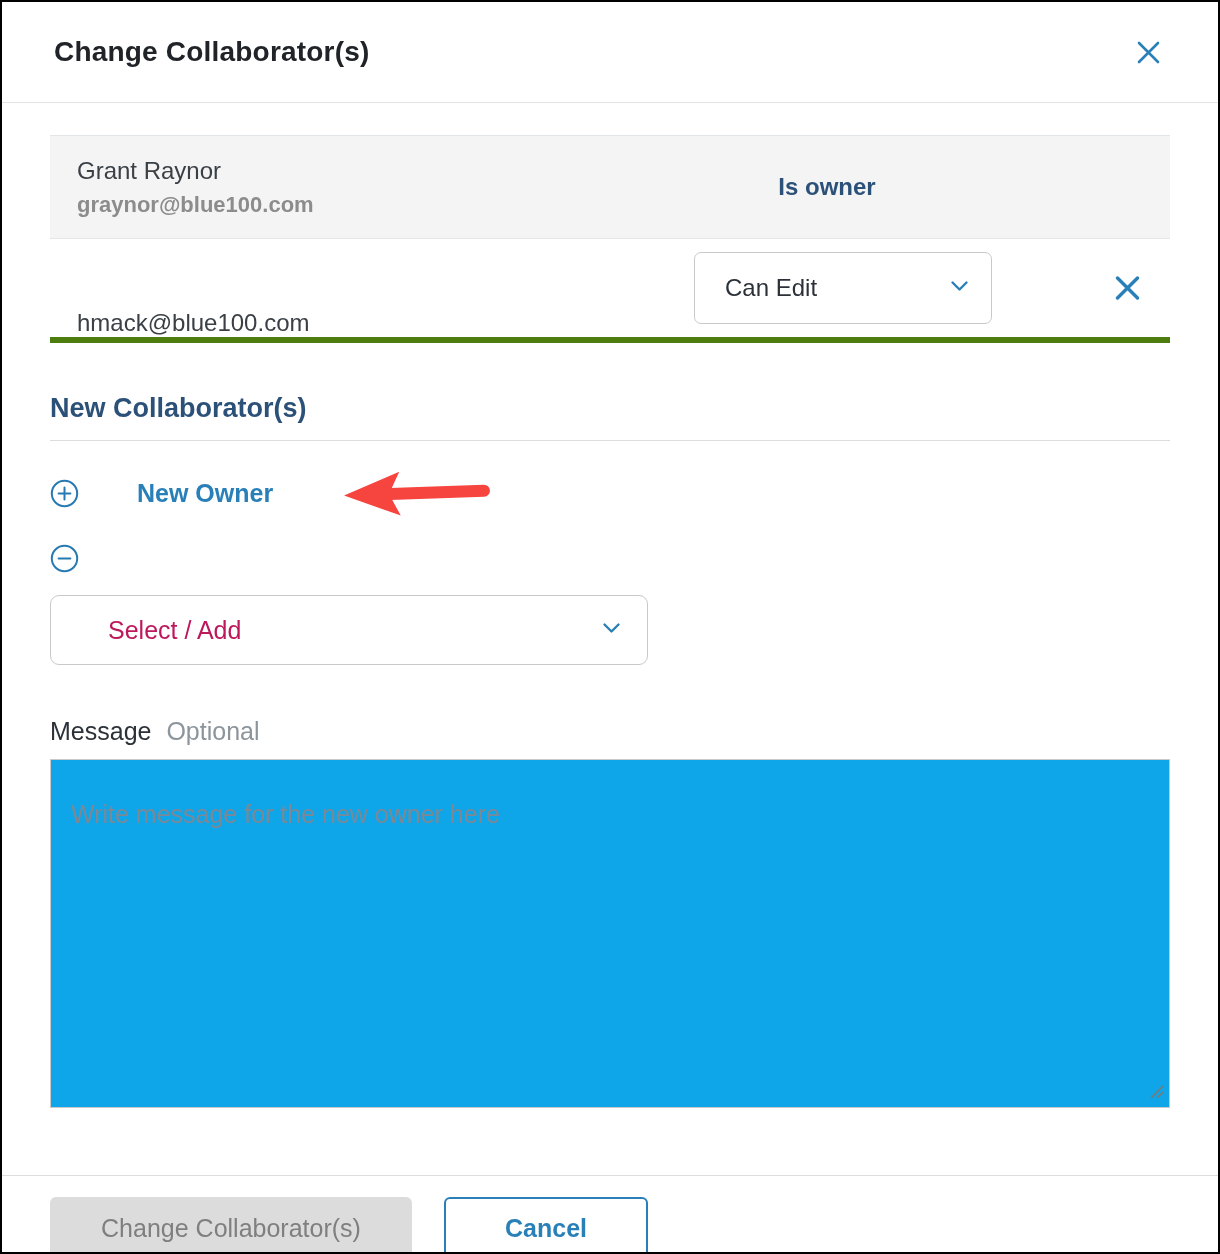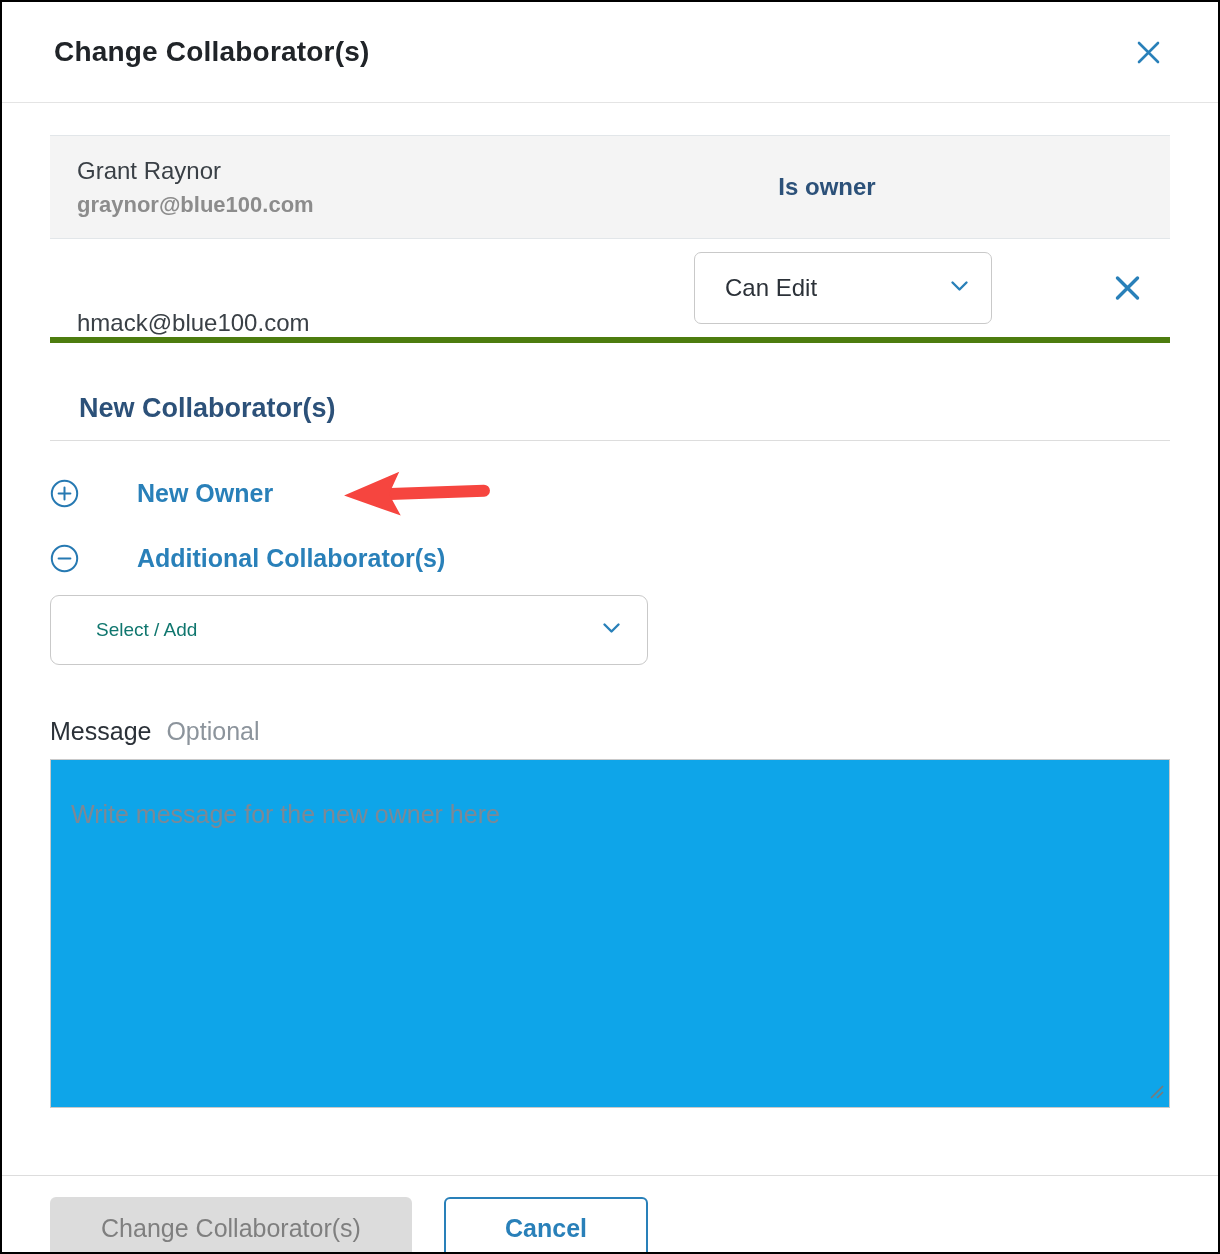--- a/index.html
+++ b/index.html
@@ -42,39 +42,39 @@
   .permission-select {
     position:absolute; left:644px; top:50%; transform:translateY(-50%);
     width:298px; height:72px; box-sizing:border-box;
     border:1px solid #c9c9c9; border-radius:7px; background:#fff;
     display:flex; align-items:center; justify-content:space-between;
     padding:0 22px 0 30px; cursor:pointer;
   }
   .permission-select .val { font-size:24px; color:#2b3138; }
   .remove-btn { position:absolute; right:24px; top:50%; transform:translateY(-50%); }
 
-  .section-heading { margin-top:50px; font-size:27px; font-weight:700; color:var(--heading-navy,#2c5179);margin-left:29px; }
+  .section-heading { margin-top:50px; font-size:27px; font-weight:700; color:var(--heading-navy,#2c5179); }
   .heading-divider { border:none; border-top:1px solid #ddd; margin-top:16px; }
 
   .link-row {
     display:flex; align-items:center; background:none; border:none;
     padding:0; cursor:pointer; margin-top:27px;gap:41px;
   }
   .link-row + .link-row { margin-top:26px; }
   .link-row .lnk-icon { line-height:0; margin-right:17px; }
   .link-label { font-size:25px; font-weight:600; color:var(--accent-blue,#2679b2); font-family:inherit; }
   .arrow-wrap { margin-left:28px; line-height:0; transform:rotate(-2deg); }
 
   .select-add {
     margin-top:22px; width:598px; height:70px; box-sizing:border-box;
     border:1px solid #c9c9c9; border-radius:9px; background:#fff;
     display:flex; align-items:center; justify-content:space-between;
     padding:0 26px 0 45px; cursor:pointer;
   }
-  .select-add .ph { font-size:19px; color:#0f766e; }
+  .select-add .ph { font-size:25px; color:#be185d;margin-left:12px; }
 
   .message-label-row { margin-top:52px; font-size:25px; }
   .msg-label { color:#2b3138; }
   .msg-optional { color:#8c949c; margin-left:8px; }
 
   .textarea-wrap { position:relative; margin-top:13px; }
   .msg-textarea {
     width:100%; height:349px; box-sizing:border-box; display:block;
     border:1px solid #c9c9c9; border-radius:0; background:#0ea5e9;
     padding:40px 40px 20px 20px; font-family:inherit; font-size:25px; color:#3a4046;
@@ -157,21 +157,20 @@
       </span>
     </button>
 
     <button class="link-row">
       <span class="lnk-icon">
         <svg width="29" height="29" viewBox="0 0 29 29">
           <circle cx="14.5" cy="14.5" r="12.7" fill="none" stroke="#2679b2" stroke-width="2"></circle>
           <path d="M8.6 14.5 H20.4" stroke="#2679b2" stroke-width="2" stroke-linecap="round"></path>
         </svg>
       </span>
-      <span class="link-label">Additional Collaborator(s)</span>
     </button>
 
     <div class="select-add">
       <span class="ph">Select / Add</span>
       <span>
         <svg width="19" height="13" viewBox="0 0 19 13">
           <path d="M2.5 2.5 L9.5 9.5 L16.5 2.5" fill="none" stroke="#2980b9" stroke-width="2.4" stroke-linecap="round" stroke-linejoin="round"></path>
         </svg>
       </span>
     </div>

